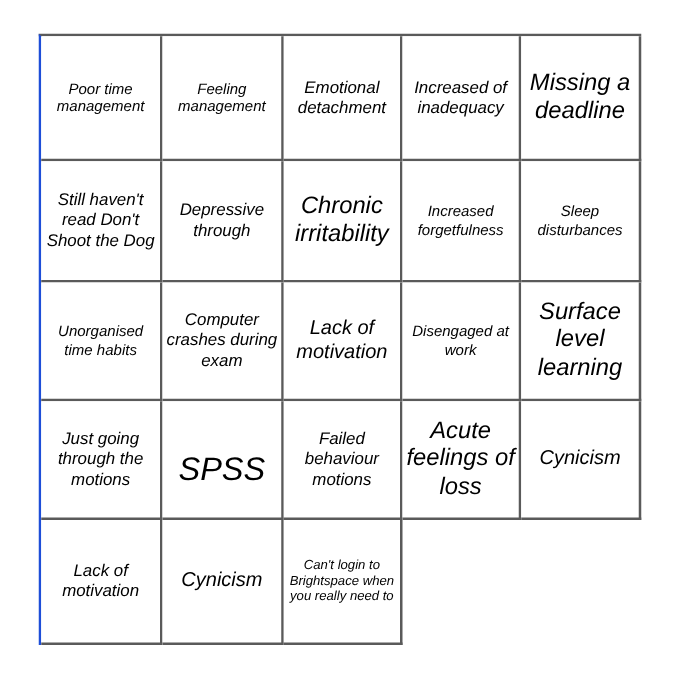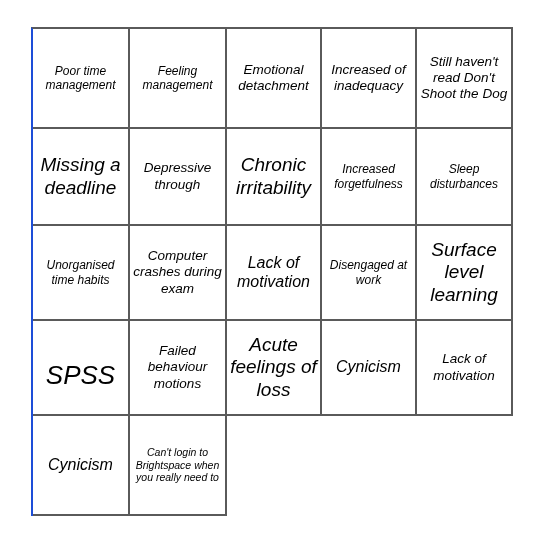--- a/index.html
+++ b/index.html
@@ -64,25 +64,25 @@
     </div>
     <div class="bingo-cell fs-s">
       <span class="cell-text">Feeling management</span>
     </div>
     <div class="bingo-cell fs-m">
       <span class="cell-text">Emotional detachment</span>
     </div>
     <div class="bingo-cell fs-m">
       <span class="cell-text">Increased of inadequacy</span>
     </div>
+    <div class="bingo-cell fs-xl">
+      <span class="cell-text">Missing a deadline</span>
+    </div>
     <div class="bingo-cell fs-m">
       <span class="cell-text">Still haven't read Don't Shoot the Dog</span>
-    </div>
-    <div class="bingo-cell fs-xl">
-      <span class="cell-text">Missing a deadline</span>
     </div>
     <div class="bingo-cell fs-m">
       <span class="cell-text">Depressive through</span>
     </div>
     <div class="bingo-cell fs-xl">
       <span class="cell-text">Chronic irritability</span>
     </div>
     <div class="bingo-cell fs-s">
       <span class="cell-text">Increased forgetfulness</span>
     </div>
@@ -97,20 +97,23 @@
     </div>
     <div class="bingo-cell fs-l">
       <span class="cell-text">Lack of motivation</span>
     </div>
     <div class="bingo-cell fs-s">
       <span class="cell-text">Disengaged at work</span>
     </div>
     <div class="bingo-cell fs-xl">
       <span class="cell-text">Surface level learning</span>
     </div>
+    <div class="bingo-cell fs-m">
+      <span class="cell-text">Just going through the motions</span>
+    </div>
     <div class="bingo-cell fs-xxl">
       <span class="cell-text">SPSS</span>
     </div>
     <div class="bingo-cell fs-m">
       <span class="cell-text">Failed behaviour motions</span>
     </div>
     <div class="bingo-cell fs-xl">
       <span class="cell-text">Acute feelings of loss</span>
     </div>
     <div class="bingo-cell fs-l">

